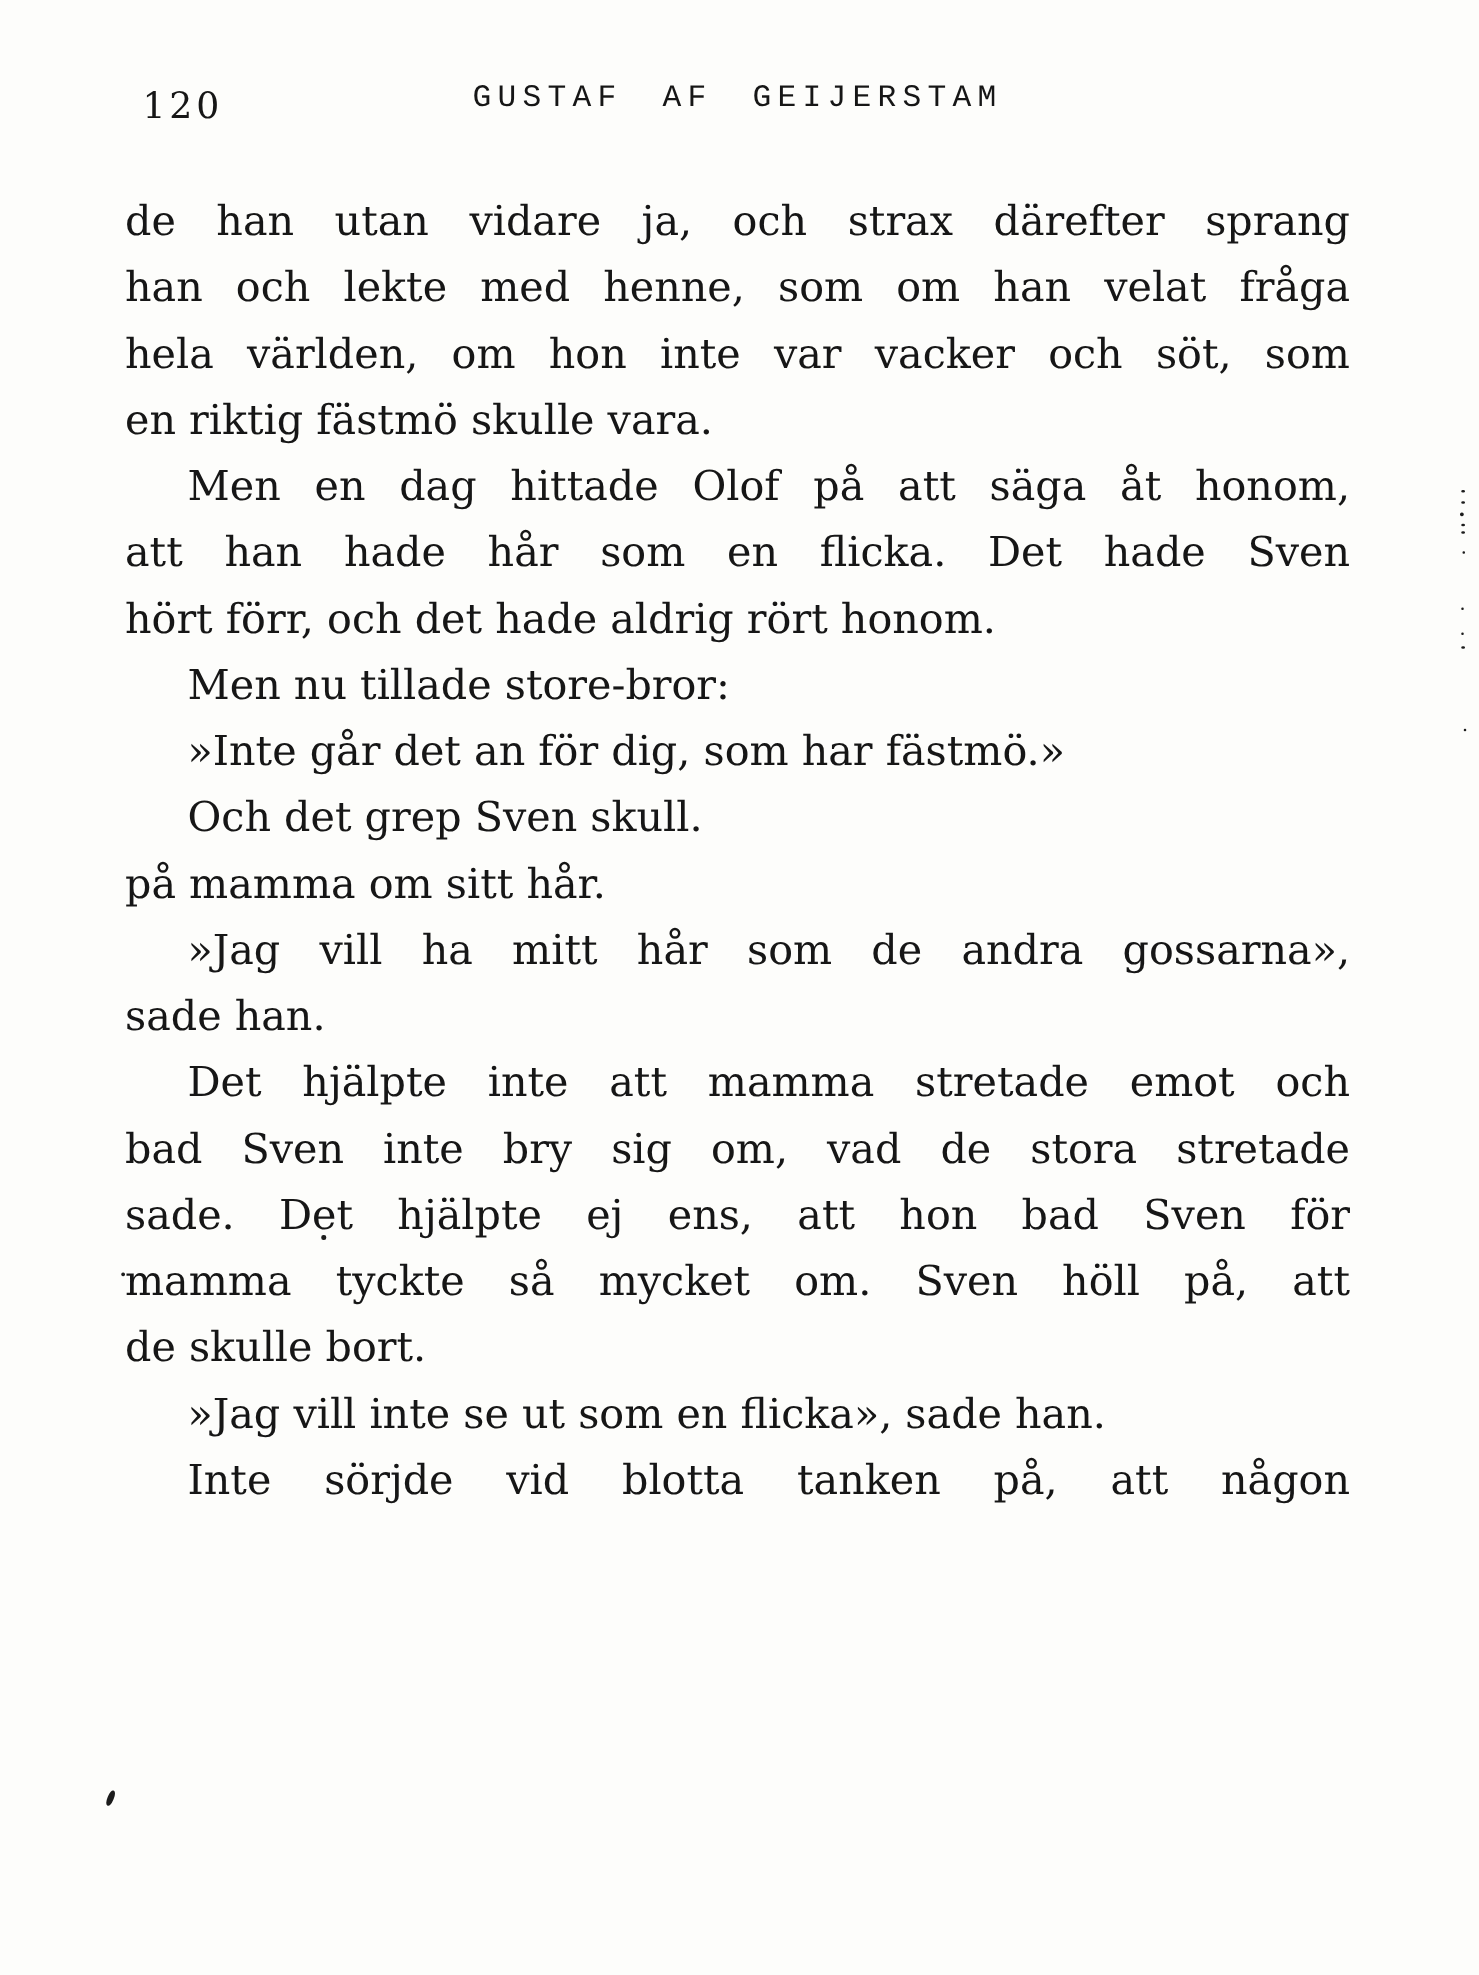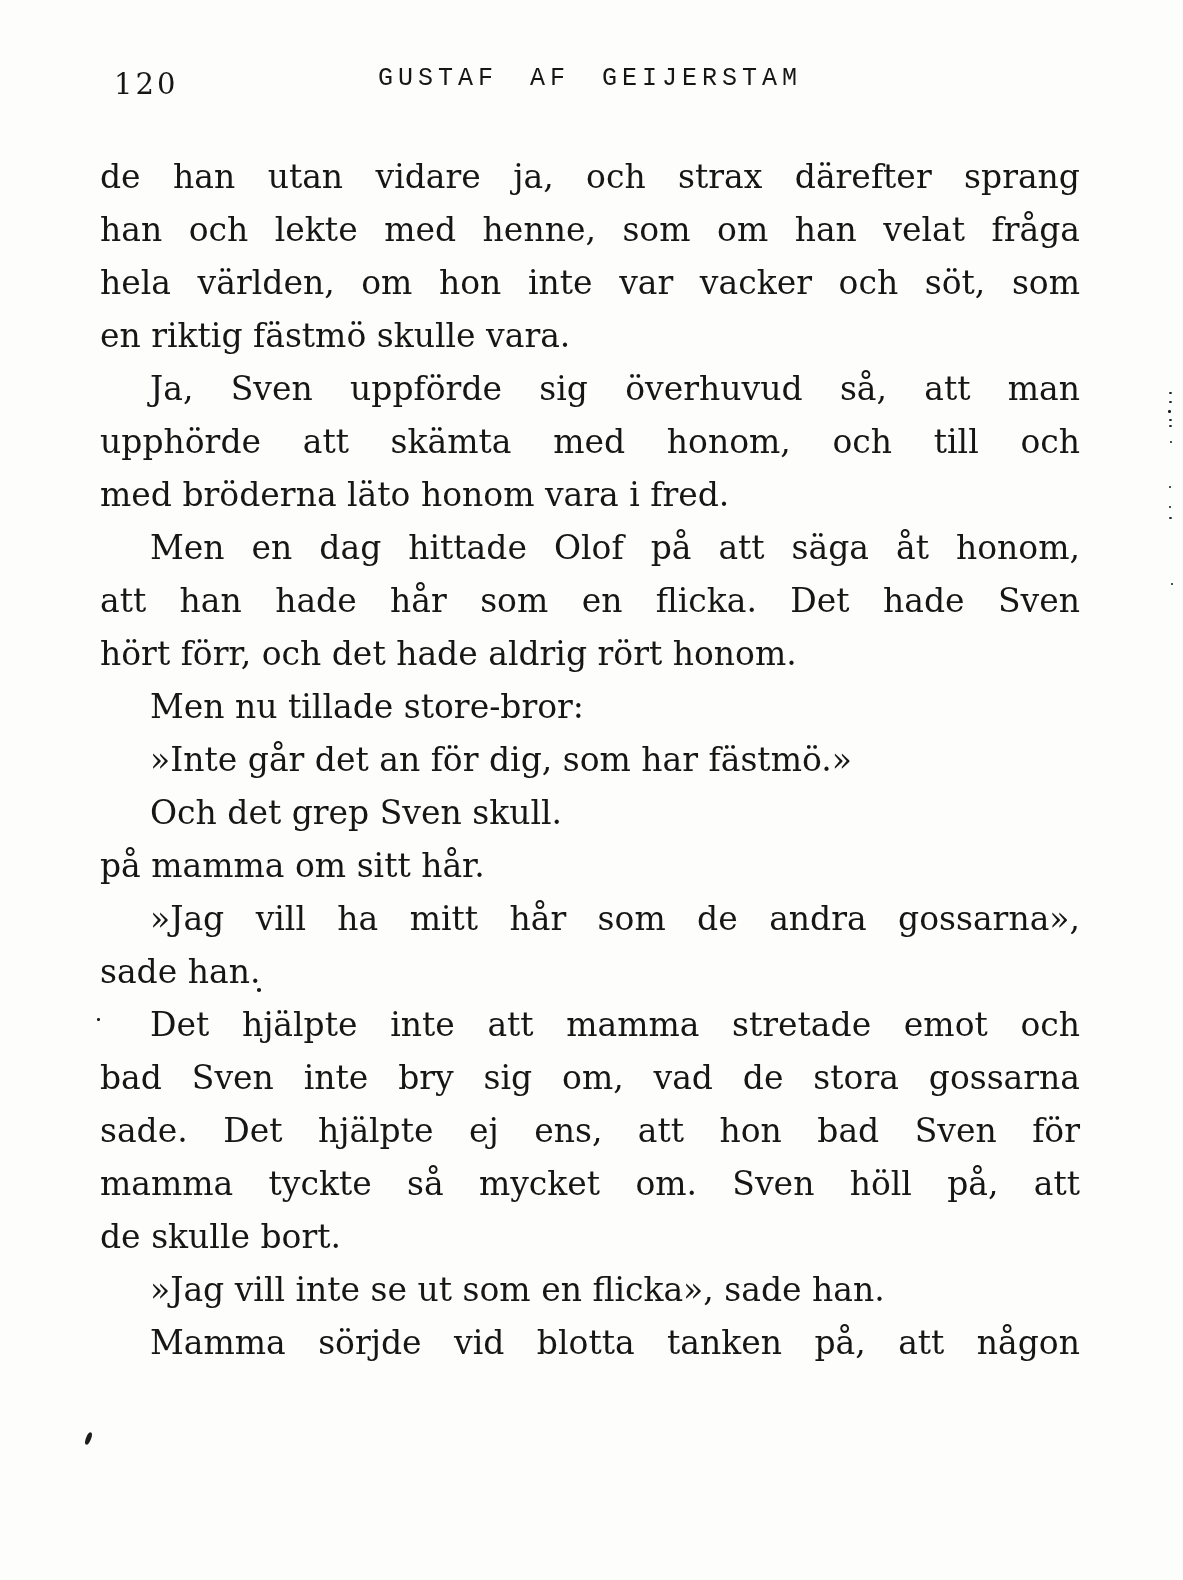--- a/index.html
+++ b/index.html
@@ -80,25 +80,20 @@
   </div>
 
   <div class="text-block">
       <div class="paragraph">
         <div class="line">de han utan vidare ja, och strax därefter sprang</div>
         <div class="line">han och lekte med henne, som om han velat fråga</div>
         <div class="line">hela världen, om hon inte var vacker och söt, som</div>
         <div class="line para-end">en riktig fästmö skulle vara.</div>
       </div>
       <div class="paragraph">
-        <div class="line indent">Ja, Sven uppförde sig överhuvud så, att man</div>
-        <div class="line">upphörde att skämta med honom, och till och</div>
-        <div class="line para-end">med bröderna läto honom vara i fred.</div>
-      </div>
-      <div class="paragraph">
         <div class="line indent">Men en dag hittade Olof på att säga åt honom,</div>
         <div class="line">att han hade hår som en flicka.  Det hade Sven</div>
         <div class="line para-end">hört förr, och det hade aldrig rört honom.</div>
       </div>
       <div class="paragraph">
         <div class="line indent para-end">Men nu tillade store-bror:</div>
       </div>
       <div class="paragraph">
         <div class="line indent para-end">»Inte går det an för dig, som har fästmö.»</div>
       </div>
@@ -107,30 +102,30 @@
       </div>
       <div class="paragraph">
         <div class="line para-end">på mamma om sitt hår.</div>
       </div>
       <div class="paragraph">
         <div class="line indent">»Jag vill ha mitt hår som de andra gossarna»,</div>
         <div class="line para-end">sade han.</div>
       </div>
       <div class="paragraph">
         <div class="line indent">Det hjälpte inte att mamma stretade emot och</div>
-        <div class="line">bad Sven inte bry sig om, vad de stora gossarna</div>
+        <div class="line">bad Sven inte bry sig om, vad de stora stretade</div>
         <div class="line">sade.  Det hjälpte ej ens, att hon bad Sven för</div>
         <div class="line">mamma tyckte så mycket om.  Sven höll på, att</div>
         <div class="line para-end">de skulle bort.</div>
       </div>
       <div class="paragraph">
         <div class="line indent para-end">»Jag vill inte se ut som en flicka», sade han.</div>
       </div>
       <div class="paragraph">
-        <div class="line indent">Mamma sörjde vid blotta tanken på, att någon</div>
+        <div class="line indent">Inte sörjde vid blotta tanken på, att någon</div>
       </div>
     </div>
 
 </div>
 
 <div class="artifact" style="left: 1169px; top: 392px; width: 3px; height: 2px;"></div>
 <div class="artifact" style="left: 1169px; top: 401px; width: 3px; height: 2px;"></div>
 <div class="artifact" style="left: 1168px; top: 410px; width: 3px; height: 3px;"></div>
 <div class="artifact" style="left: 1169px; top: 419px; width: 3px; height: 2px;"></div>
 <div class="artifact" style="left: 1169px; top: 425px; width: 3px; height: 2px;"></div>

